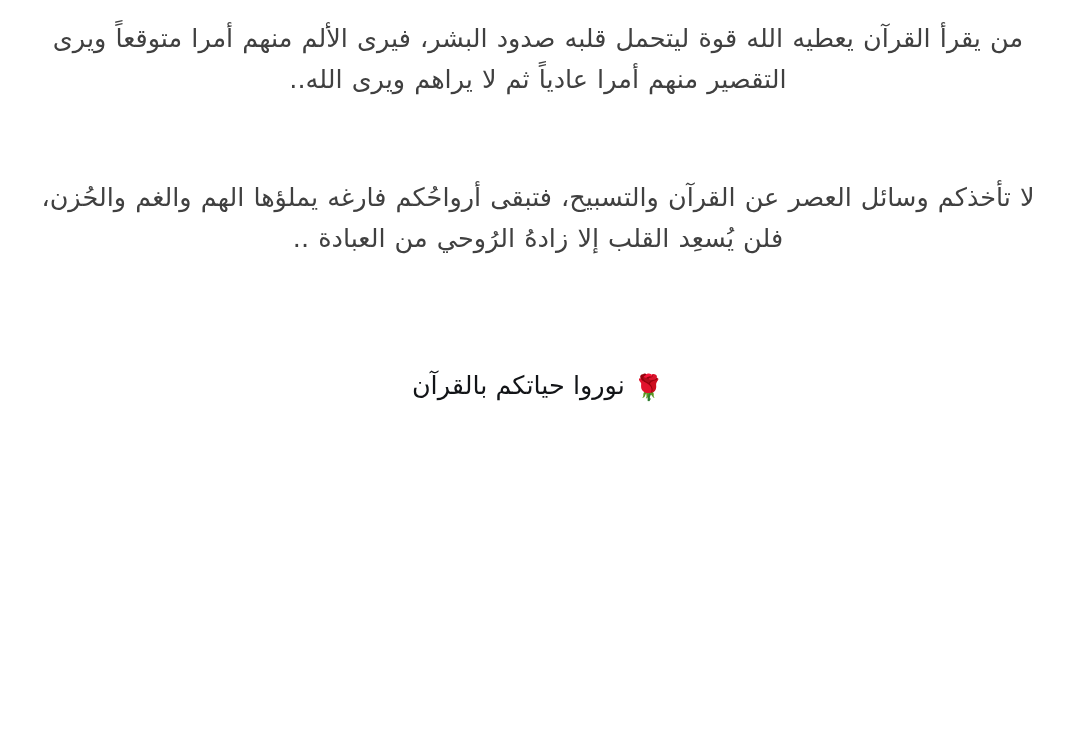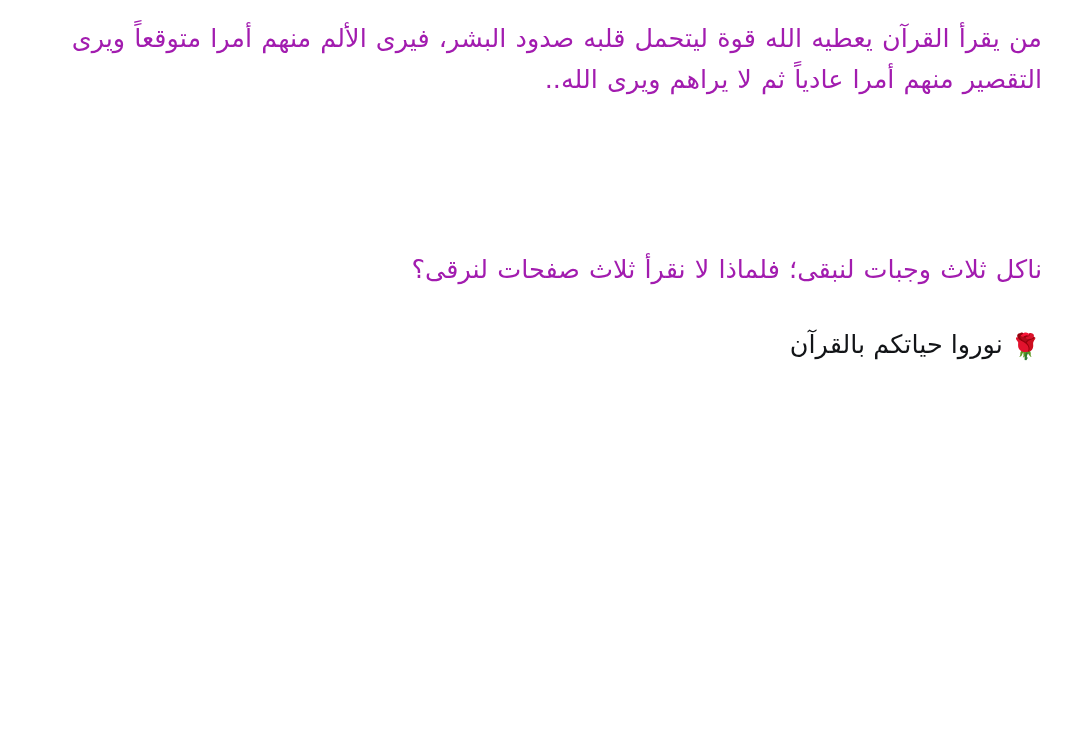--- a/index.html
+++ b/index.html
@@ -17,33 +17,34 @@
   .page {
     width: 1080px;
     height: 731px;
     box-sizing: border-box;
     padding: 18px 38px 10px 34px;
     display: flex;
     flex-direction: column;
   }
   .para {
     direction: rtl;
-    text-align: right;
+    text-align: center;
     font-size: 25.5px;
     line-height: 1.62;
     letter-spacing: 0;
-    color: #a21caf;
+    color: #404040;
     margin: 0;
     white-space: pre-wrap;
     word-spacing: 1px;
   }
   .gap-lg { height: 38px; }
   .gap-md { height: 34px; }
   .closing {
     direction: rtl;
+    text-align: center;
     font-size: 25.5px;
     line-height: 1.6;
     color: #121417;
     margin: 0;
   }
   .rose {
     font-size: 25px;
     vertical-align: -2px;
   }
   .spacer-flex { flex: 1 1 auto; }
@@ -53,27 +54,27 @@
 
 <div class="page">
 
   <p class="para">من يقرأ القرآن يعطيه الله قوة ليتحمل قلبه صدود البشر، فيرى الألم منهم أمرا متوقعاً ويرى التقصير منهم أمرا عادياً ثم لا يراهم ويرى الله..</p>
 
   <div class="gap-lg"></div>
 
 
   <div class="gap-lg"></div>
 
+  <p class="para">لا تأخذكم وسائل العصر عن القرآن والتسبيح، فتبقى أرواحُكم فارغه يملؤها الهم والغم والحُزن، فلن يُسعِد القلب إلا زادهُ الرُوحي من العبادة ..</p>
 
   <div class="gap-lg"></div>
 
 
   <div class="gap-md"></div>
 
-  <p class="para">ناكل ثلاث وجبات لنبقى؛ فلماذا لا نقرأ ثلاث صفحات لنرقى؟</p>
 
   <div class="gap-md"></div>
 
   <p class="closing"><span class="rose">🌹</span> <span>نوروا حياتكم بالقرآن</span></p>
 
   <div class="spacer-flex"></div>
 
 </div>
 
 </body></html>

